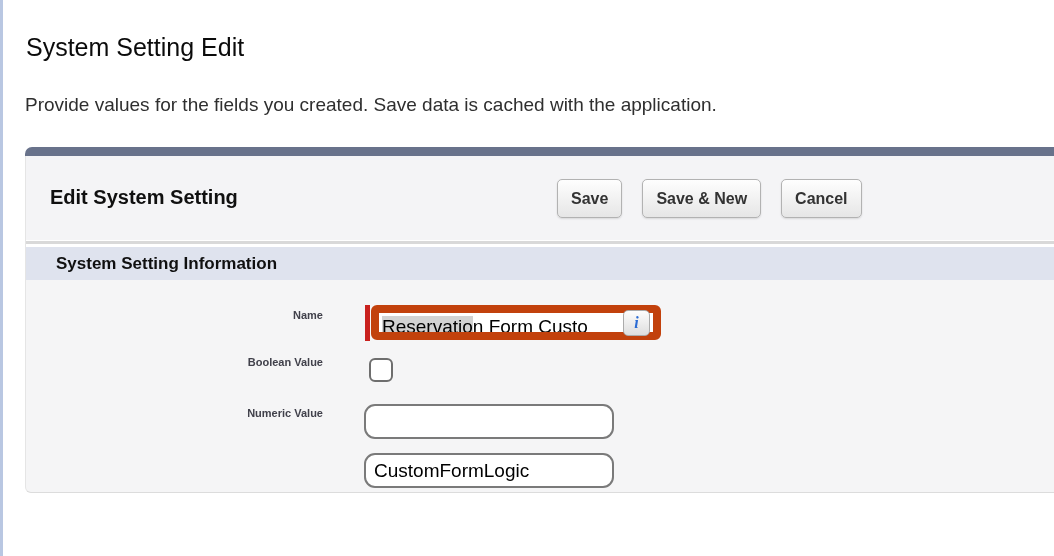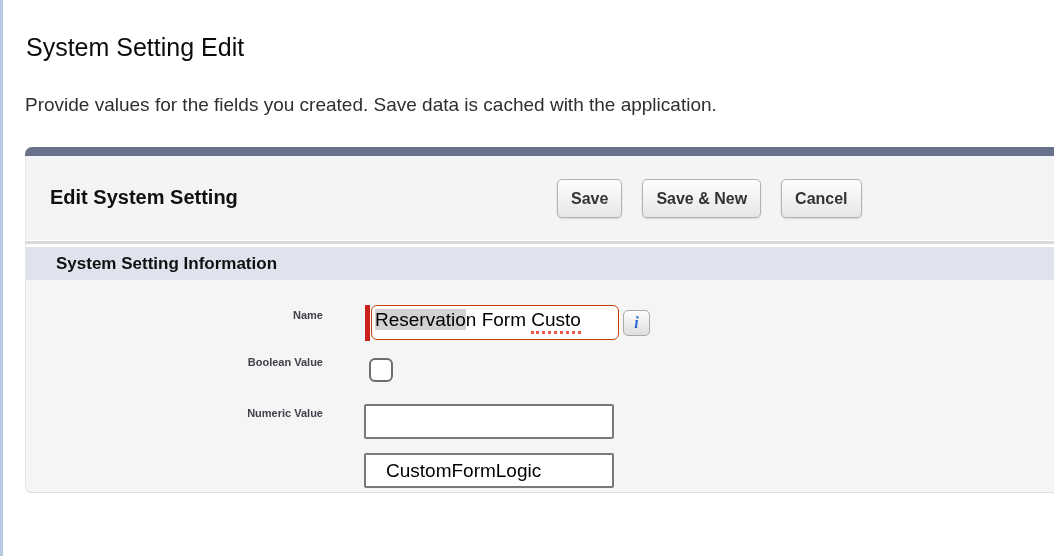--- a/index.html
+++ b/index.html
@@ -34,43 +34,43 @@
 
   .field-label{position:absolute;left:0;width:297px;text-align:right;
     font-size:11px;font-weight:700;color:#41414b;}
   .lbl-name{top:29px;}
   .lbl-boolean{top:76px;}
   .lbl-numeric{top:127px;}
   .lbl-string{top:176px;}
 
   .required-bar{position:absolute;left:339px;top:25px;width:5px;height:36px;background:#c9211e;}
   .name-input{
-    position:absolute;left:345px;top:25px;width:248px;height:35px;box-sizing:border-box;
-    background:#ffffff;border:1px solid #c2410c;border-radius:6px;
+    position:absolute;left:345px;top:25px;width:290px;height:35px;box-sizing:border-box;
+    background:#ffffff;border:8px solid #c2410c;border-radius:6px;
     overflow:hidden;white-space:nowrap;
     font-size:19px;color:#000;line-height:28px;padding-left:3px;cursor:text;
   }
   .name-input .sel{background:#d2d2d2;}
   .name-input .miss{border-bottom:3px dotted #f4564d;padding-bottom:1px;}
 
   .info-btn{position:absolute;left:597px;top:30px;width:27px;height:26px;
     border:1px solid #ababab;border-radius:5px;
     background:linear-gradient(#fdfdfd,#dedede);
     display:flex;align-items:center;justify-content:center;cursor:pointer;box-sizing:border-box;}
   .info-i{font-family:"Liberation Serif","DejaVu Serif",serif;font-style:italic;font-weight:700;
     font-size:16px;color:#2b6cd4;line-height:1;}
 
   .checkbox{position:absolute;left:343px;top:78px;width:24px;height:24px;
     -webkit-appearance:none;appearance:none;background:#fff;
     border:2px solid #6e6e6e;border-radius:6px;margin:0;cursor:pointer;}
 
   .text-input{position:absolute;left:338px;width:250px;height:35px;box-sizing:border-box;
-    background:#fff;border:2px solid #7a7a7a;border-radius:2px;
+    background:#fff;border:2px solid #7a7a7a;border-radius:11px;
     font-family:"Liberation Sans","DejaVu Sans",sans-serif;
-    font-size:19px;color:#000;padding:0 20px;}
+    font-size:19px;color:#000;padding:0 8px;}
   .inp-numeric{top:124px;}
   .inp-string{top:173px;}
 </style>
 </head>
 <body>
 
 <div class="left-edge"></div>
 
 <h1 class="page-title">System Setting Edit</h1>
 <div class="page-subtitle">Provide values for the fields you created. Save data is cached with the application.</div>

